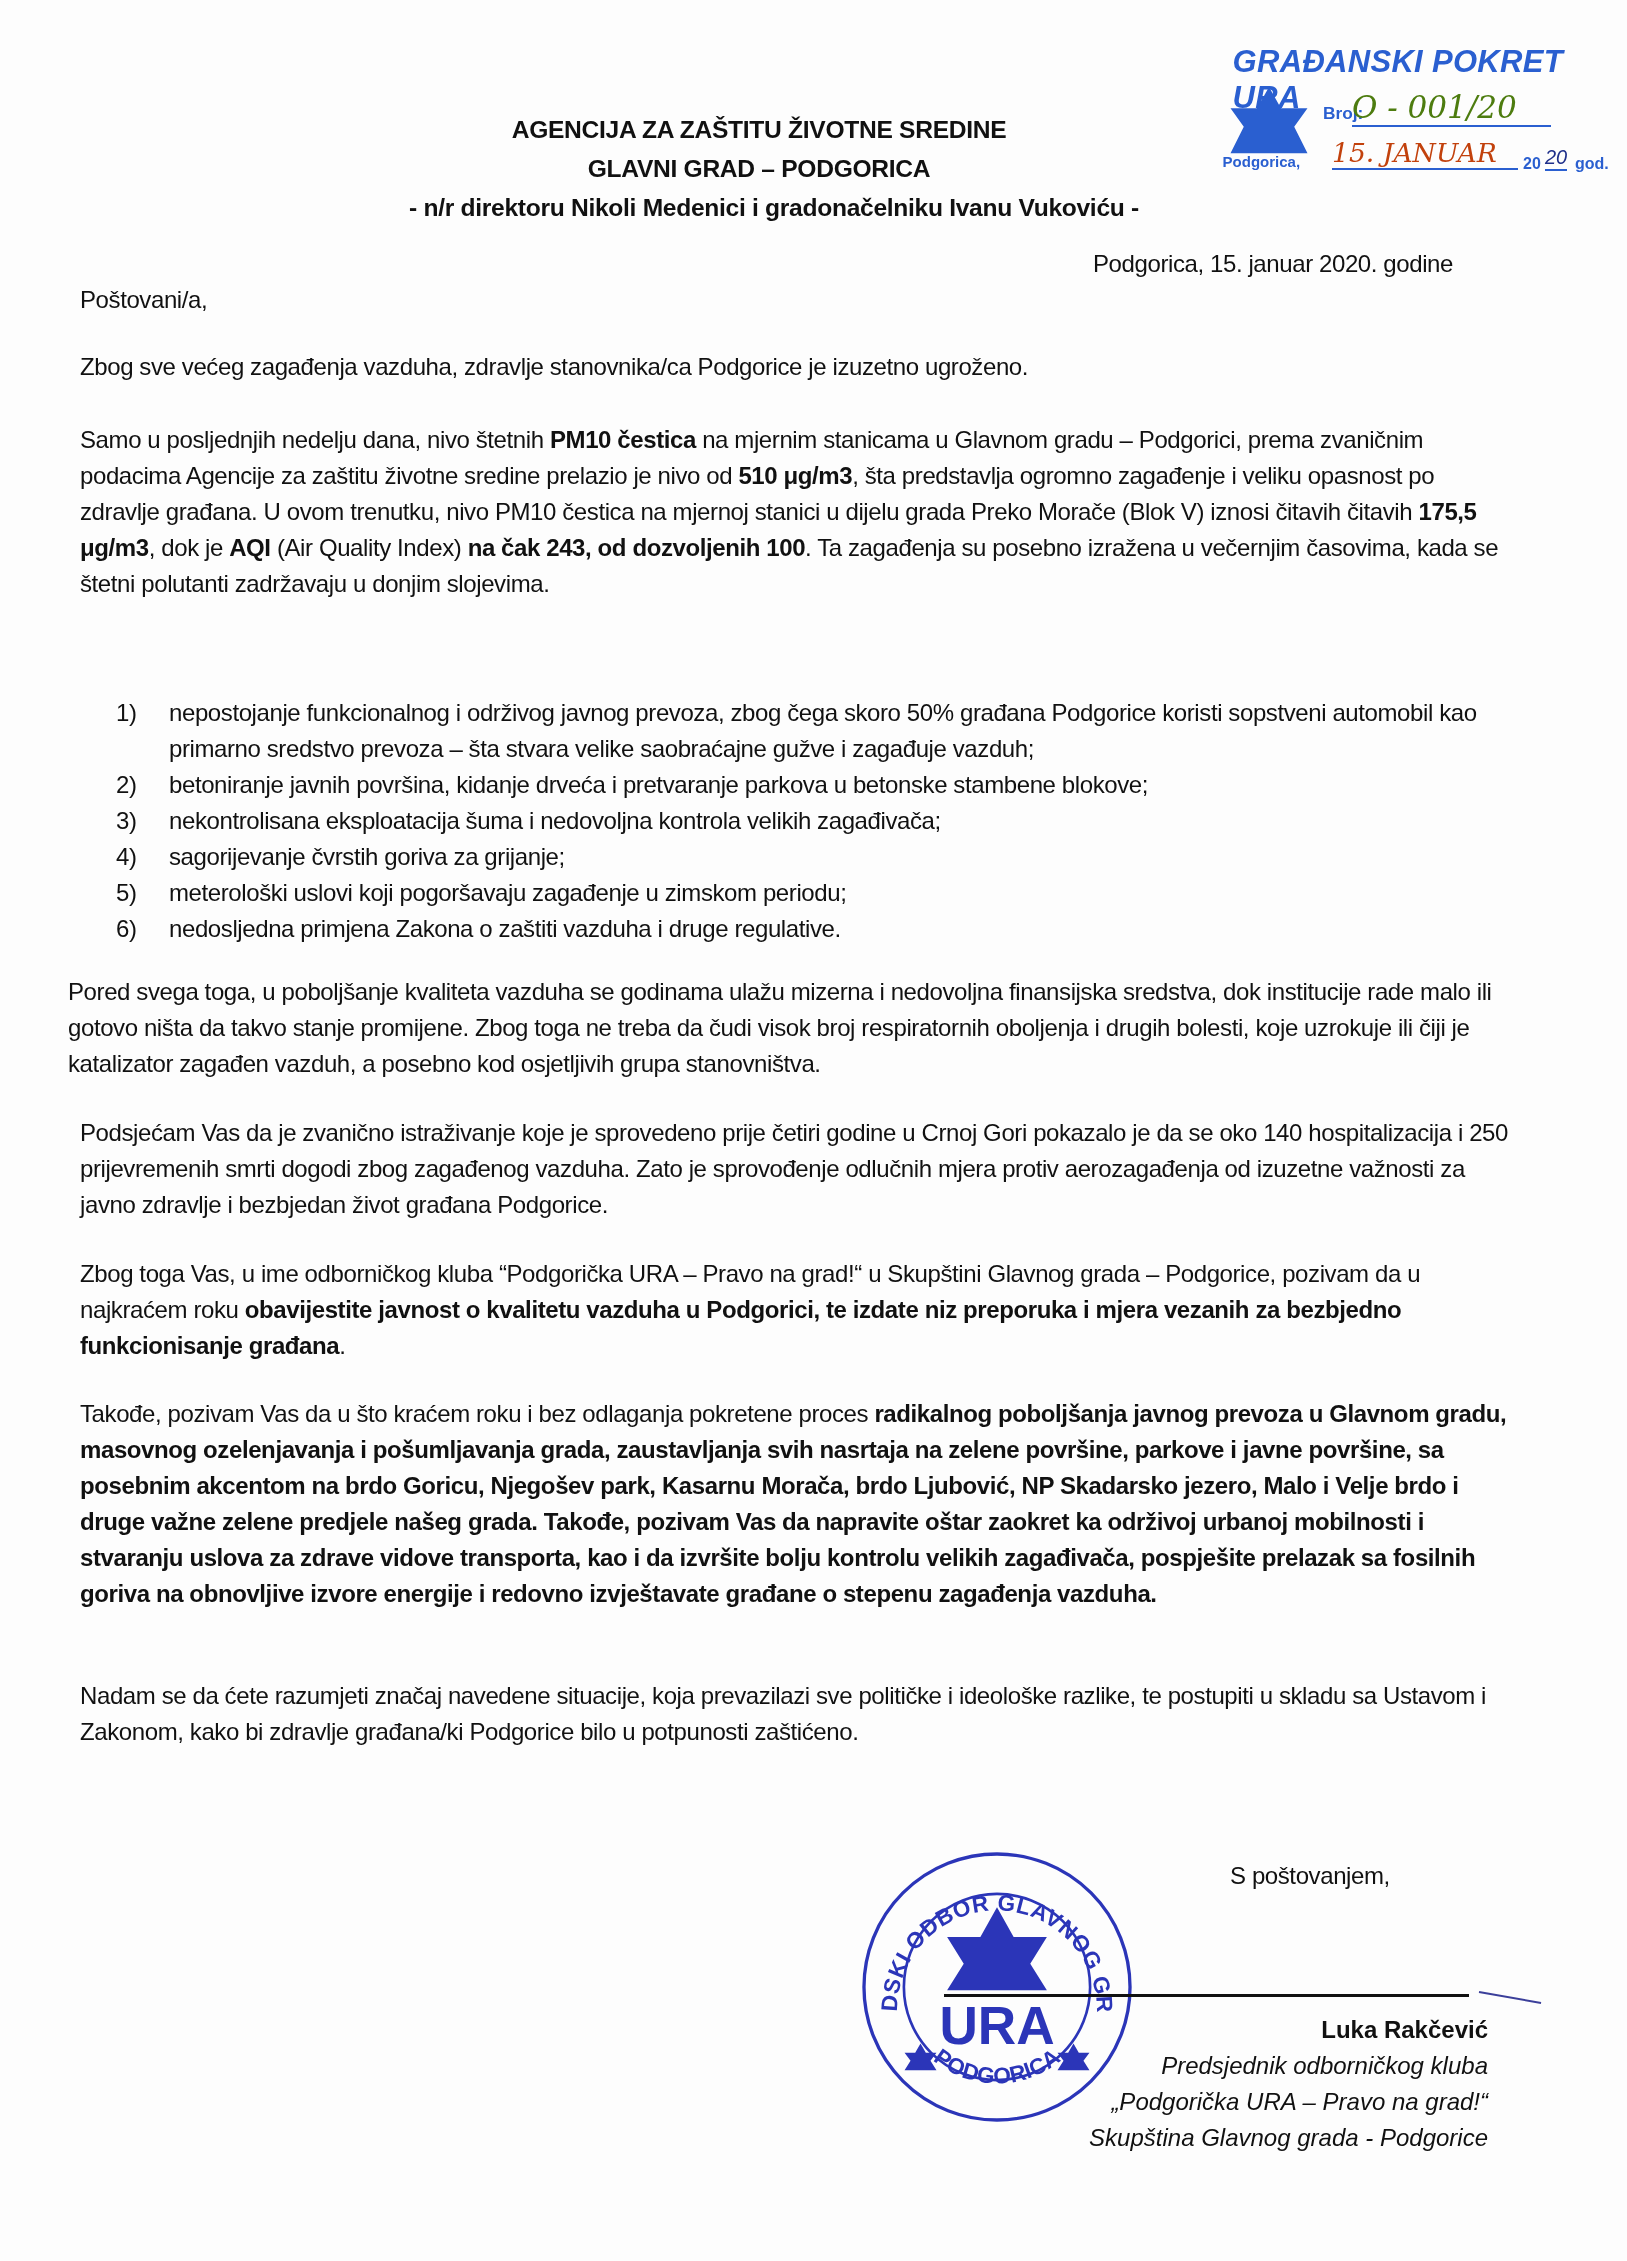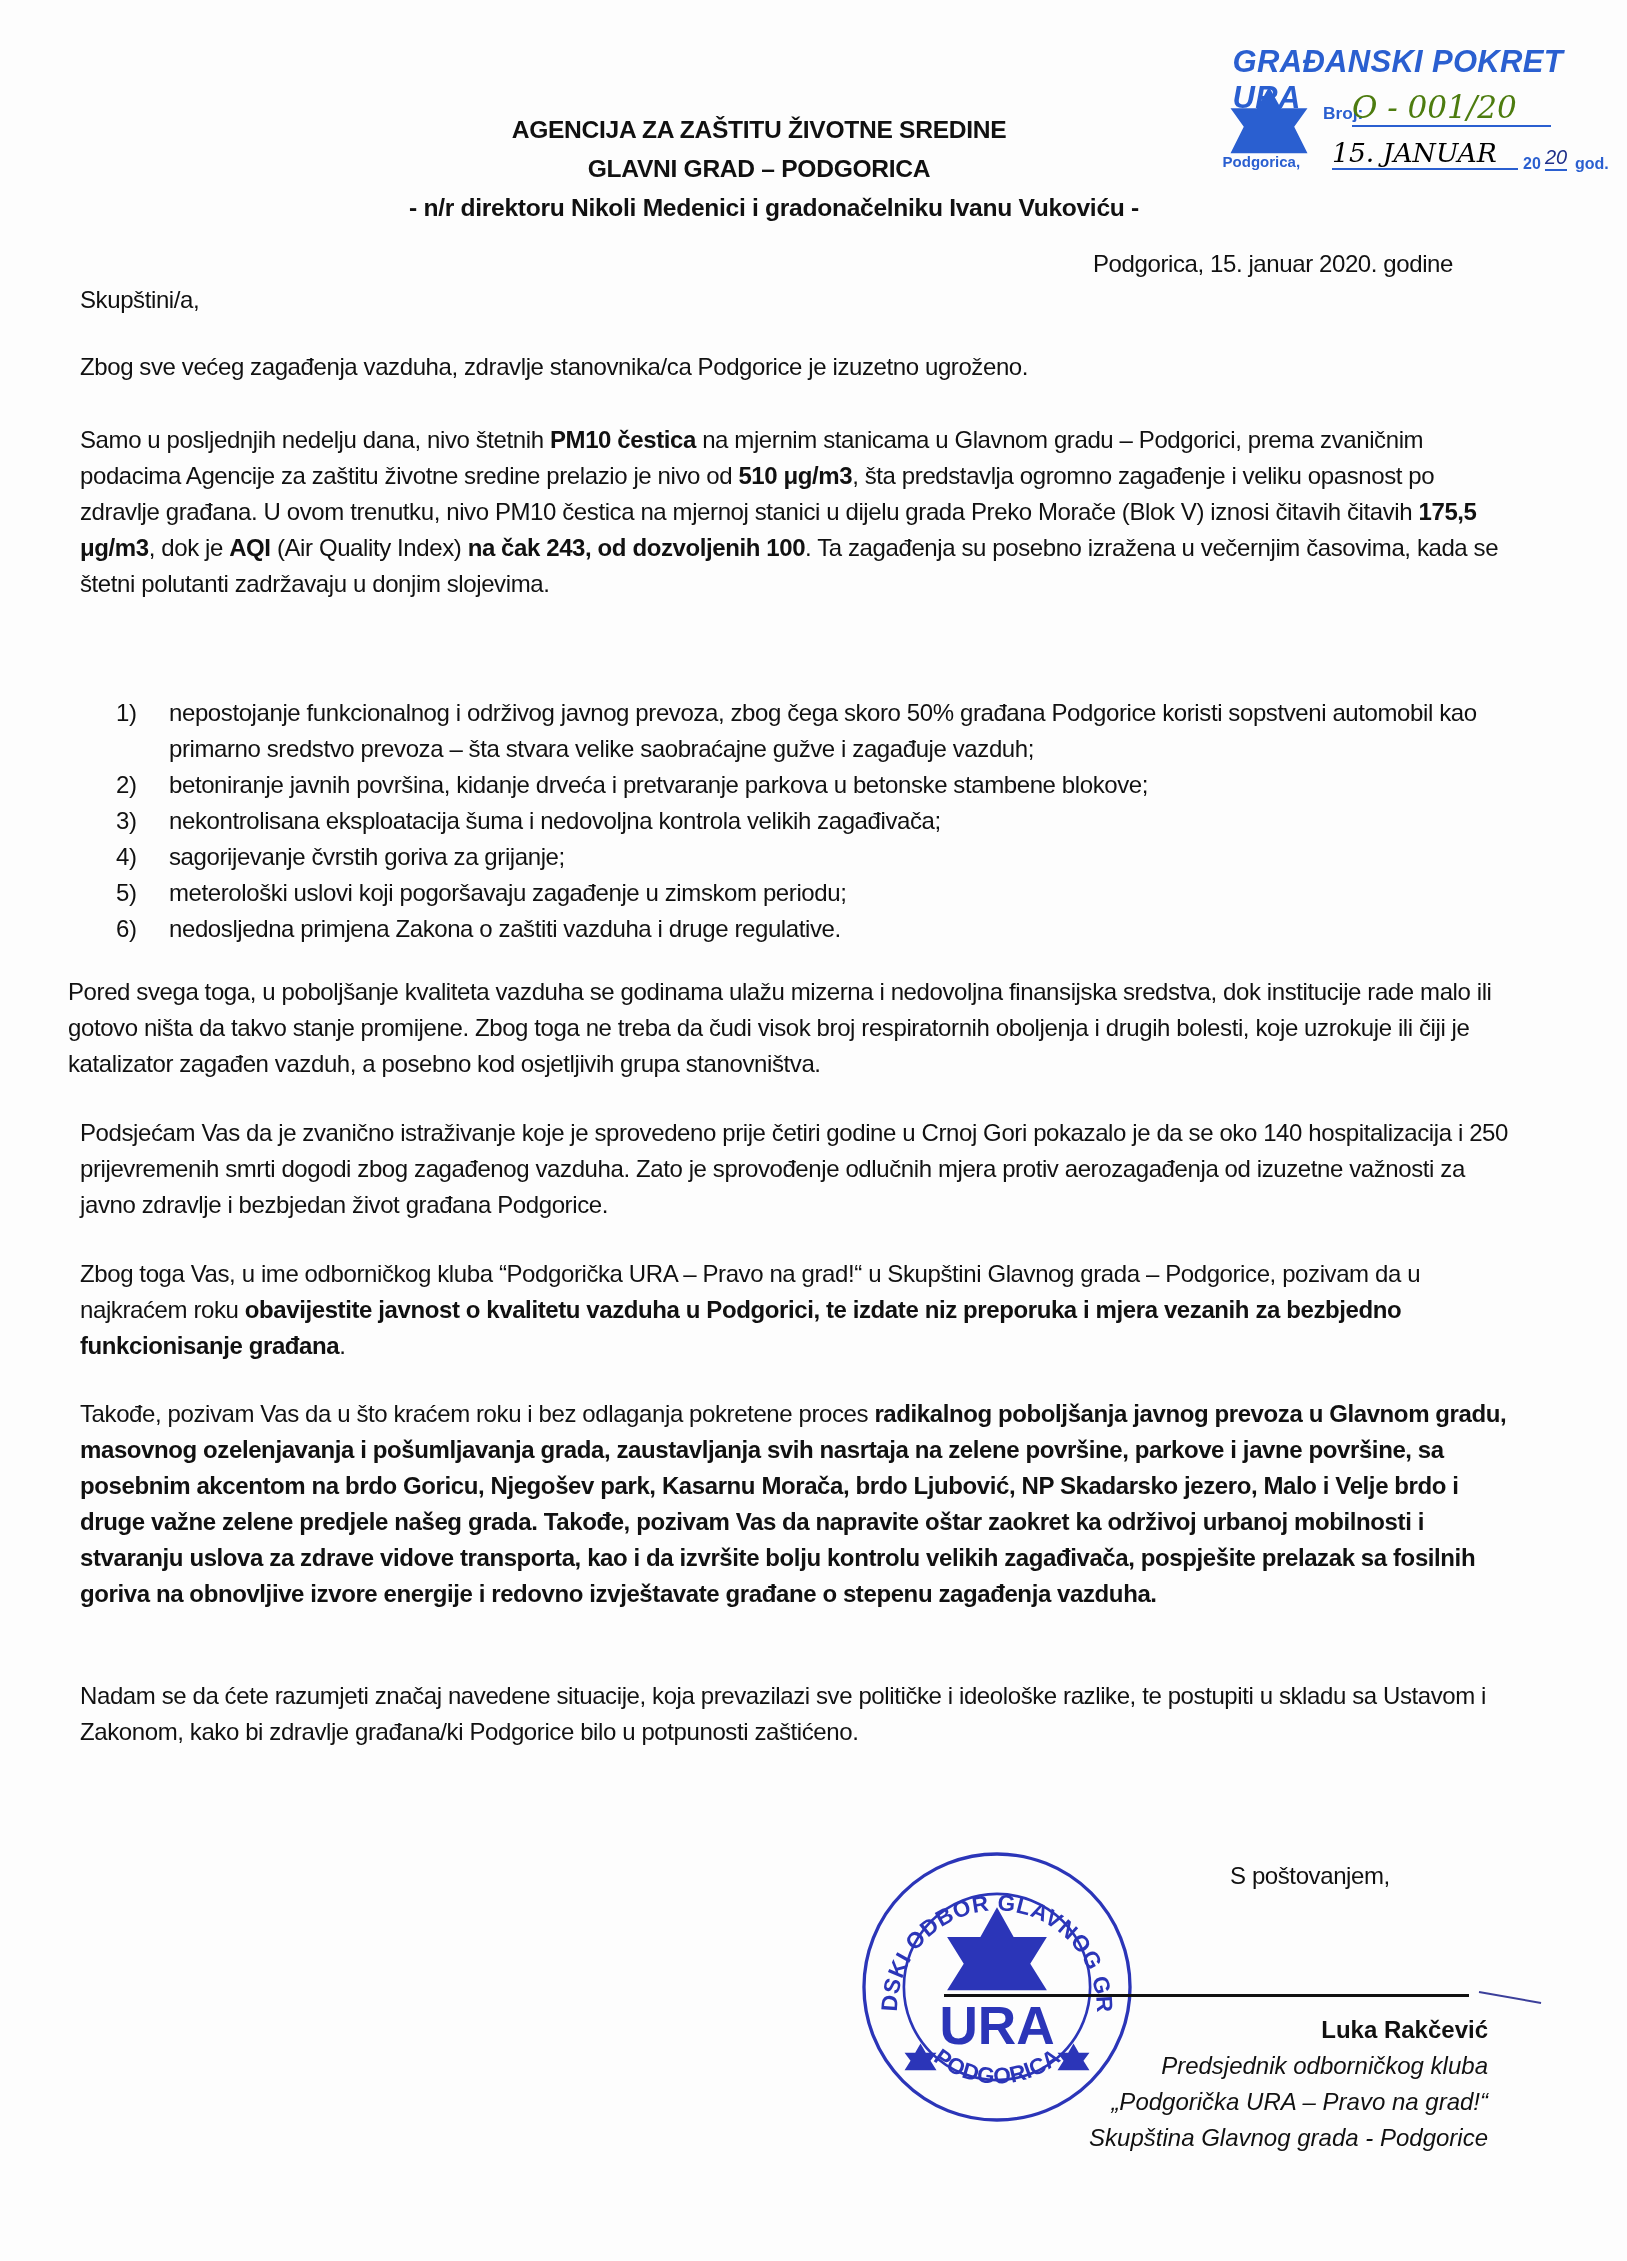--- a/index.html
+++ b/index.html
@@ -12,21 +12,21 @@
   .txt { font-size: 24px; line-height: 36px; letter-spacing: -0.4px; }
   b { font-weight: 700; }
 
   
   .reg-stamp { position: absolute; left: 1216px; top: 37px; width: 372px; height: 153px; color: #2a5fd0; }
   .reg-title { position: absolute; left: 16.6px; top: 6.6px; font-size: 31px; font-weight: 700; font-style: italic; letter-spacing: 0.3px; }
   .reg-star { position: absolute; left: 13.3px; top: 50px; width: 80px; height: 73px; }
   .reg-broj-label { position: absolute; left: 96px; top: 66px; font-size: 17.3px; font-weight: 700; margin-left: 11px; }
   .reg-broj-value { position: absolute; left: 136px; top: 52px; font-size: 31px; font-style: italic; color: #4d7c0f; font-family: "DejaVu Serif", serif; border-bottom: 2px solid #2a5fd0; width: 199px; }
   .reg-place-label { position: absolute; left: 6.6px; top: 116px; font-size: 15px; font-weight: 700; }
-  .reg-date-value { position: absolute; left: 116px; top: 100px; font-size: 26.6px; font-style: italic; color: #000000; font-family: "DejaVu Serif", serif; border-bottom: 2px solid #2a5fd0; width: 186px; }
+  .reg-date-value { position: absolute; left: 116px; top: 100px; font-size: 26.6px; font-style: italic; color: #c2410c; font-family: "DejaVu Serif", serif; border-bottom: 2px solid #2a5fd0; width: 186px; }
   .reg-year-prefix { position: absolute; left: 307px; top: 118px; font-size: 16px; font-weight: 700; }
   .reg-year-value { position: absolute; left: 329px; top: 109px; font-size: 20px; font-style: italic; color: #1e2f8a; border-bottom: 2px solid #2a5fd0; }
   .reg-god { position: absolute; left: 359px; top: 118px; font-size: 16px; font-weight: 700; }
 
   
   .header { position: absolute; left: 0; top: 110px; width: 1628px; text-align: center; }
   .header div { font-size: 24.6px; line-height: 39px; font-weight: 700; letter-spacing: -0.3px; }
   .header .h1 { margin-left: -110px; }
   .header .h2 { margin-left: -110px; }
   .header .h3 { margin-left: -80px; }
@@ -77,21 +77,21 @@
     <div class="reg-god">god.</div>
   </div>
 
   <div class="header">
     <div class="h1">AGENCIJA ZA ZAŠTITU ŽIVOTNE SREDINE</div>
     <div class="h2">GLAVNI GRAD – PODGORICA</div>
     <div class="h3">- n/r direktoru Nikoli Medenici i gradonačelniku Ivanu Vukoviću -</div>
   </div>
 
   <div class="date-line txt">Podgorica, 15. januar 2020. godine</div>
-  <div class="salutation txt">Skupštini/a,</div>
+  <div class="salutation txt">Poštovani/a,</div>
   <div class="p-intro txt">Zbog sve većeg zagađenja vazduha, zdravlje stanovnika/ca Podgorice je izuzetno ugroženo.</div>
 
   <div class="p1 txt"><span>Samo u posljednjih nedelju dana, nivo štetnih </span><b>PM10 čestica</b><span> na mjernim stanicama u Glavnom gradu – Podgorici, prema zvaničnim podacima Agencije za zaštitu životne sredine prelazio je nivo od </span><b>510 μg/m3</b><span>, šta predstavlja ogromno zagađenje i veliku opasnost po zdravlje građana. U ovom trenutku, nivo PM10 čestica na mjernoj stanici u dijelu grada Preko Morače (Blok V) iznosi čitavih čitavih </span><b>175,5 μg/m3</b><span>, dok je </span><b>AQI</b><span> (Air Quality Index) </span><b>na čak 243, od dozvoljenih 100</b><span>. Ta zagađenja su posebno izražena u večernjim časovima, kada se štetni polutanti zadržavaju u donjim slojevima.</span></div>
 
 
   <ol class="causes txt">
     <li><span class="num">1)</span><span>nepostojanje funkcionalnog i održivog javnog prevoza, zbog čega skoro 50% građana Podgorice koristi sopstveni automobil kao primarno sredstvo prevoza – šta stvara velike saobraćajne gužve i zagađuje vazduh;</span></li>
     <li><span class="num">2)</span><span>betoniranje javnih površina, kidanje drveća i pretvaranje parkova u betonske stambene blokove;</span></li>
     <li><span class="num">3)</span><span>nekontrolisana eksploatacija šuma i nedovoljna kontrola velikih zagađivača;</span></li>
     <li><span class="num">4)</span><span>sagorijevanje čvrstih goriva za grijanje;</span></li>

